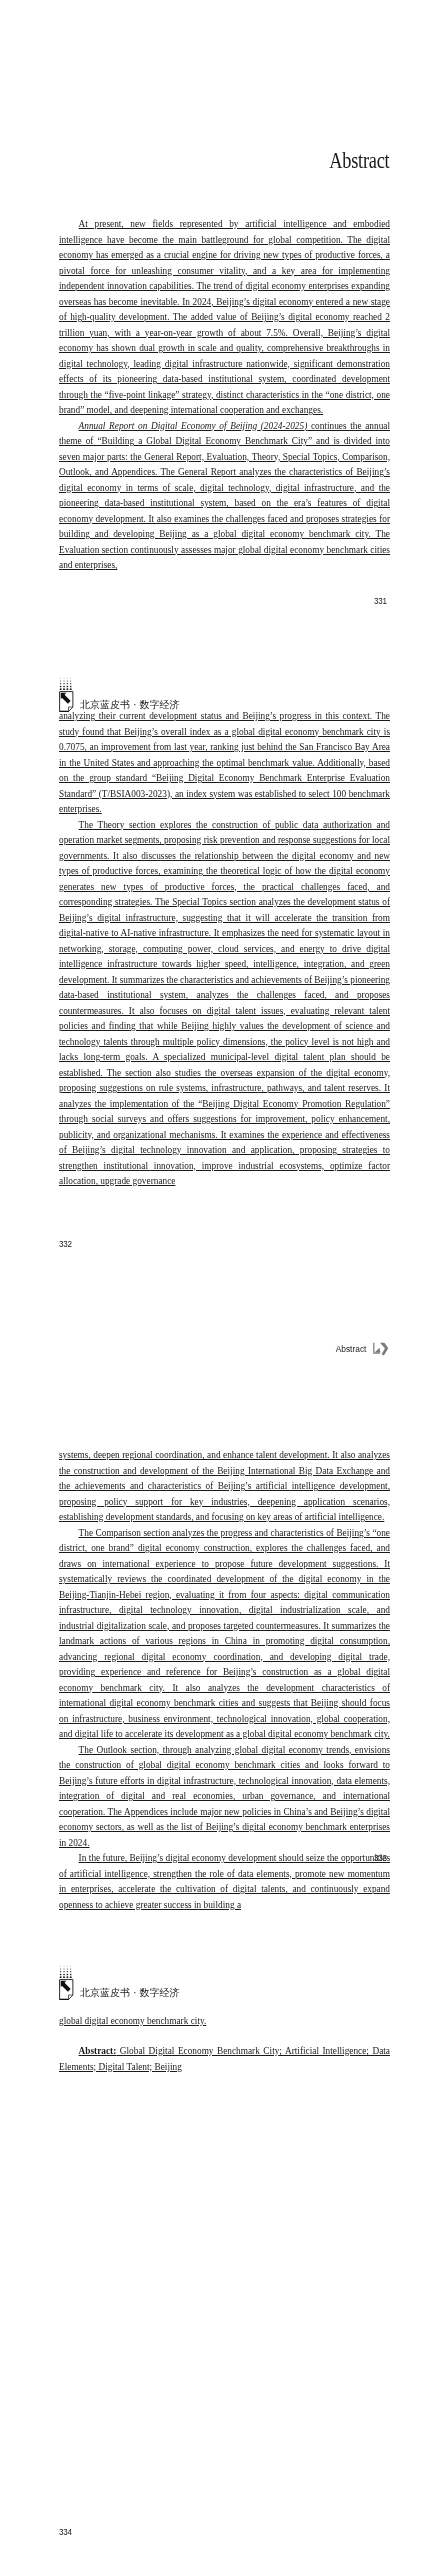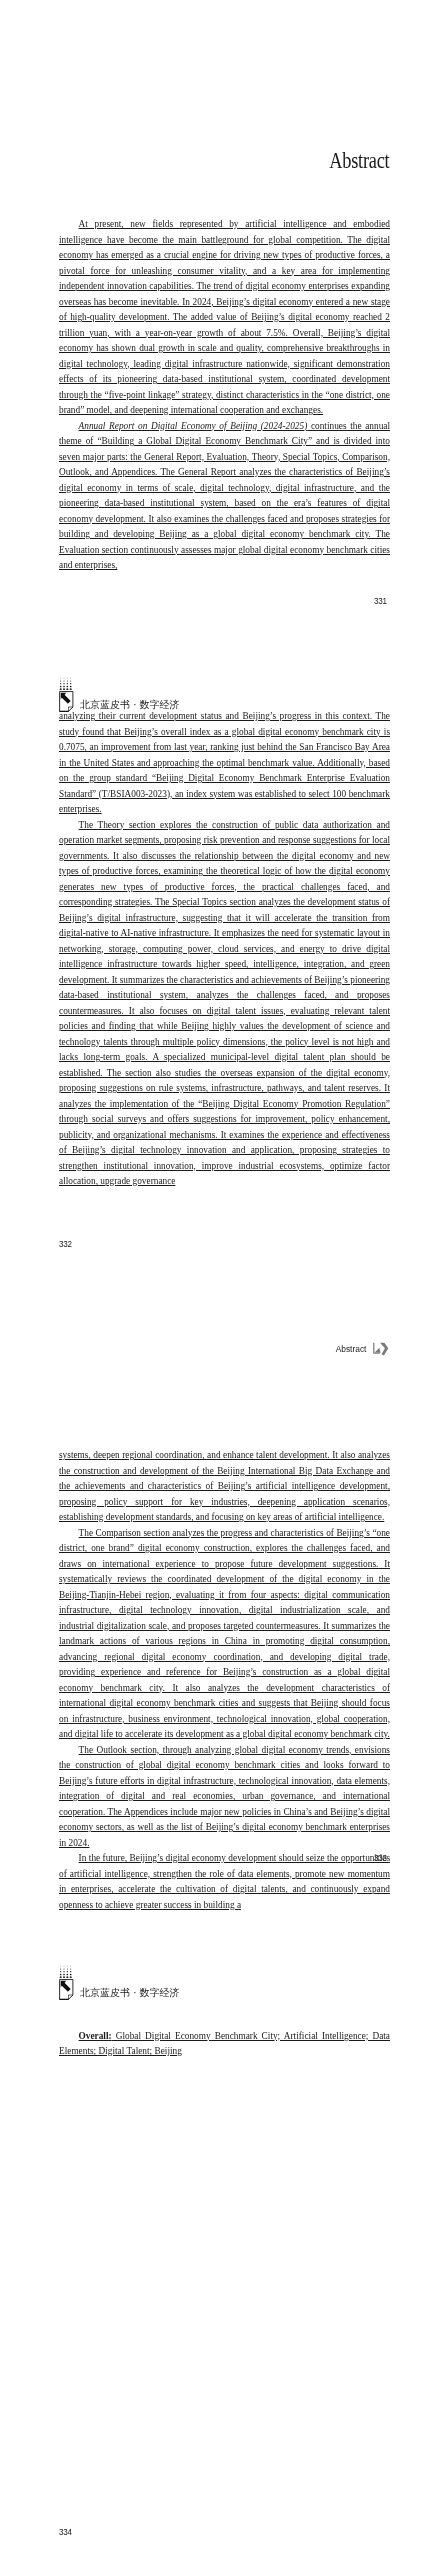--- a/index.html
+++ b/index.html
@@ -123,19 +123,20 @@
     </svg>
     <svg class="pageicon" viewBox="0 0 26 38">
       <path d="M1 1 H25 V29 L17 37 H1 Z" fill="#fff" stroke="#111" stroke-width="1.6"></path>
       <path d="M17 37 V29 H25" fill="none" stroke="#111" stroke-width="1.2"></path>
       <path d="M3 3 L13 3 L10 7 L21 18 L16 23 L5 12 L3 15 Z" fill="#111"></path>
       <path d="M1 37 H17" stroke="#111" stroke-width="2.5"></path>
     </svg>
     <div class="series">北京蓝皮书 · 数字经济</div>
   </div>
   <div class="body-col" style="top:2014px;">
+    <p class="noindent">global digital economy benchmark city.</p>
     <p class="indent" style="margin-top:14.5px;">
-      <span class="kw-label">Overall:</span><span> Global Digital Economy Benchmark City; Artificial Intelligence; Data Elements; Digital Talent; Beijing</span>
+      <span class="kw-label">Abstract:</span><span> Global Digital Economy Benchmark City; Artificial Intelligence; Data Elements; Digital Talent; Beijing</span>
     </p>
   </div>
   <div class="pagenum" style="top:2526px;left:59px;transform-origin:left;">334</div>
 </div>
 
 
 </body></html>

